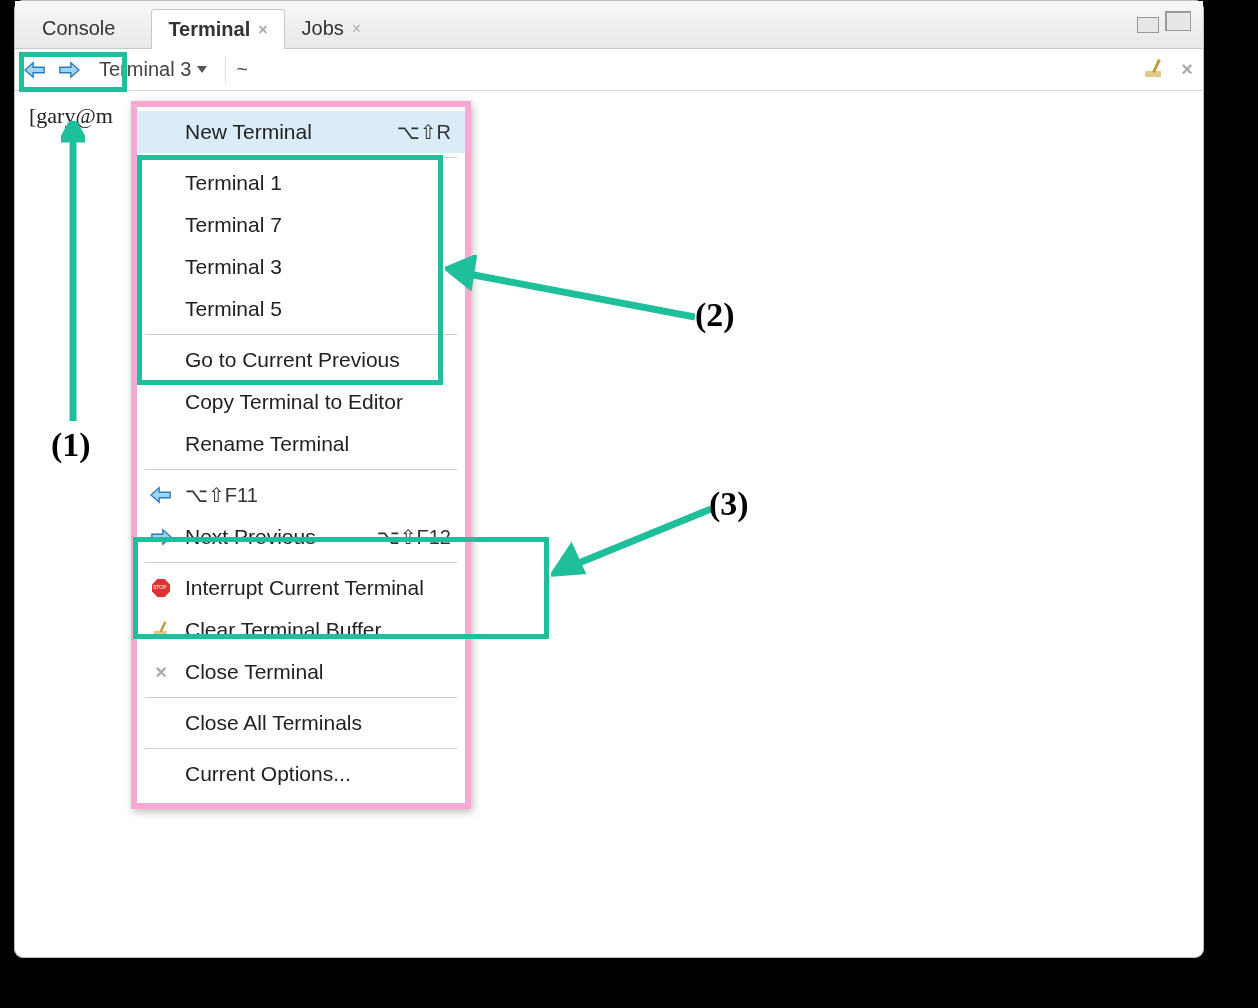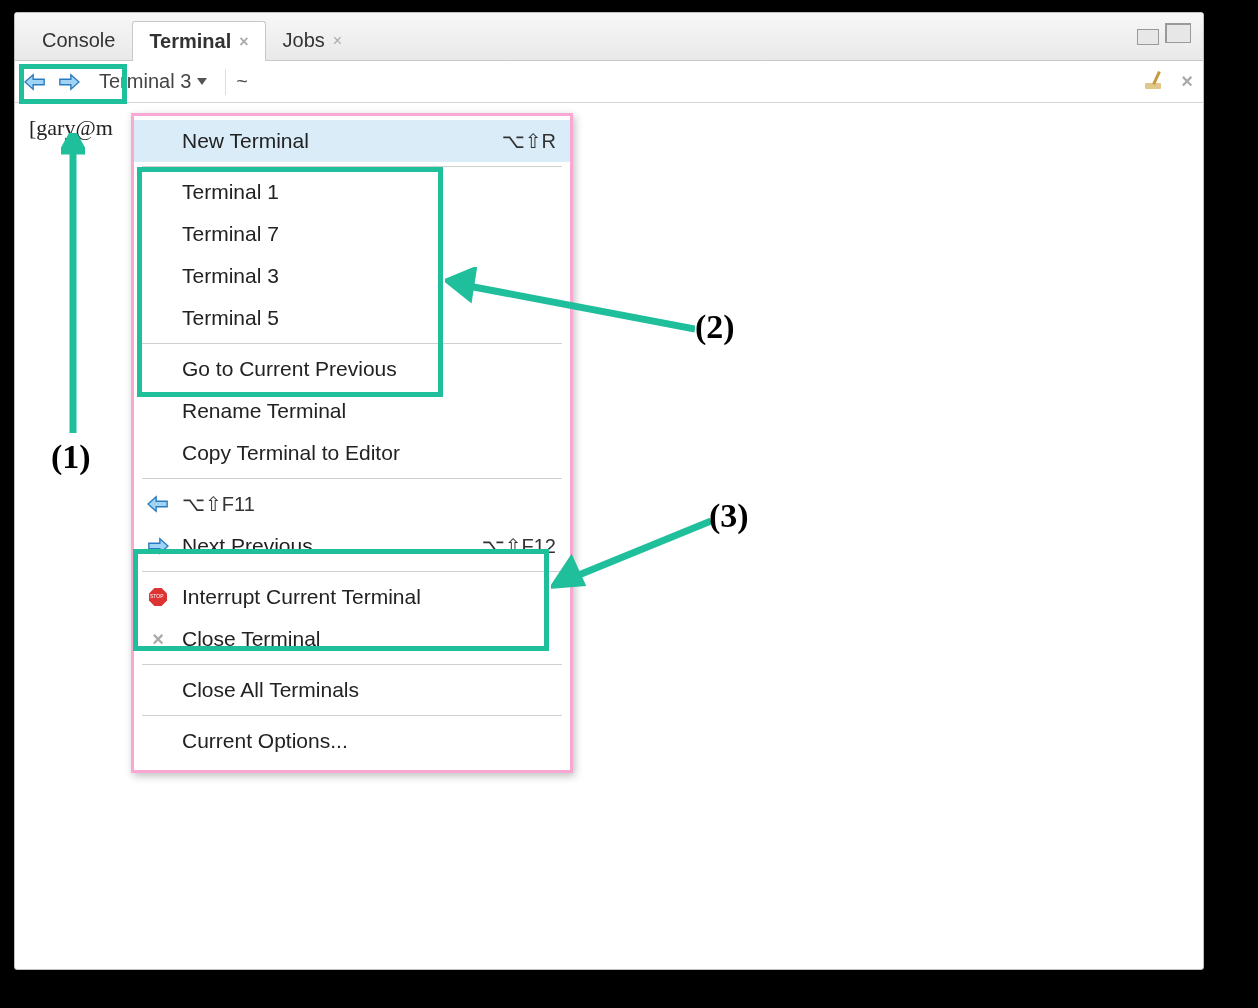--- a/index.html
+++ b/index.html
@@ -8,26 +8,26 @@
     font-family: "Lucida Grande", "Helvetica Neue", Arial, sans-serif;
     font-size: 19px;
     background: #000;
     width: 1258px;
     height: 1008px;
     position: relative;
   }
   .window {
     position: absolute;
     left: 14px;
-    top: 12px;
+    top: 0;
     width: 1190px;
     height: 958px;
     background: #fff;
     border: 1px solid #bfbfbf;
-    border-radius: 3px;
+    border-radius: 9px;
     box-shadow: 5px 6px 0 rgba(0,0,0,0.7);
   }
   .tabbar {
     height: 48px;
     background: linear-gradient(#f7f7f7,#e9e9e9);
     border-bottom: 1px solid #c8c8c8;
     display: flex;
     align-items: flex-end;
     padding-left: 10px;
     position: relative;
@@ -45,20 +45,21 @@
     cursor: pointer;
   }
   .tab.active {
     background: #fff;
     border-color: #c8c8c8;
     border-top-left-radius: 3px;
     border-top-right-radius: 3px;
     position: relative;
     top: 1px;
     font-weight: 600;
+    margin-left: 19px;
   }
   .tab .close-x {
     color: #aaa;
     font-size: 16px;
   }
   .window-controls {
     position: absolute;
     right: 12px;
     top: 10px;
     display: flex;
@@ -135,23 +136,23 @@
     font-weight: bold;
     font-size: 34px;
     color:#000;
   }
 
   
   .menu {
     position:absolute;
     left: 116px;
     top: 100px;
-    width: 442px;
+    width: 340px;
     background:#fff;
-    border:3px solid #f9a8d4;
+    border:6px solid #f9a8d4;
     box-shadow: 2px 3px 8px rgba(0,0,0,0.25);
     padding: 4px 0 8px 0;
     font-size: 21px;
     color:#222;
   }
   .menu-item {
     display:flex;
     align-items:center;
     padding: 9px 14px 9px 12px;
     gap: 12px;
@@ -254,25 +255,25 @@
       <span class="menu-label">Terminal 5</span>
     </div>
 
     <div class="menu-sep"></div>
     <div class="menu-item">
       <span class="menu-icon"></span>
       <span class="menu-label">Go to Current Previous</span>
     </div>
     <div class="menu-item">
       <span class="menu-icon"></span>
+      <span class="menu-label">Copy Terminal to Editor</span>
+    </div>
+    <div class="menu-item">
+      <span class="menu-icon"></span>
       <span class="menu-label">Rename Terminal</span>
-    </div>
-    <div class="menu-item">
-      <span class="menu-icon"></span>
-      <span class="menu-label">Copy Terminal to Editor</span>
     </div>
 
     <div class="menu-sep"></div>
     <div class="menu-item">
       <span class="menu-icon">
         <svg class="arrow-svg" viewBox="0 0 24 18">
             <path d="M10 1 L1 9 L10 17 L10 12 L22 12 L22 6 L10 6 Z" fill="#9fd4f5" stroke="#2b7bbf" stroke-width="1.5"></path>
           </svg>
       </span>
       <span class="menu-shortcut">⌥⇧F11</span>
@@ -289,20 +290,26 @@
 
     <div class="menu-sep"></div>
     <div class="menu-item">
       <span class="menu-icon">
           <span class="stop-icon"></span>
         </span>
       <span class="menu-label">Interrupt Current Terminal</span>
     </div>
     <div class="menu-item">
       <span class="menu-icon">
+          <span class="broom" style="transform:scale(0.8);"></span>
+        </span>
+      <span class="menu-label">Clear Terminal Buffer</span>
+    </div>
+    <div class="menu-item">
+      <span class="menu-icon">
           <span class="x-icon">×</span>
         </span>
       <span class="menu-label">Close Terminal</span>
     </div>
 
     <div class="menu-sep"></div>
     <div class="menu-item">
       <span class="menu-icon"></span>
       <span class="menu-label">Close All Terminals</span>
     </div>

